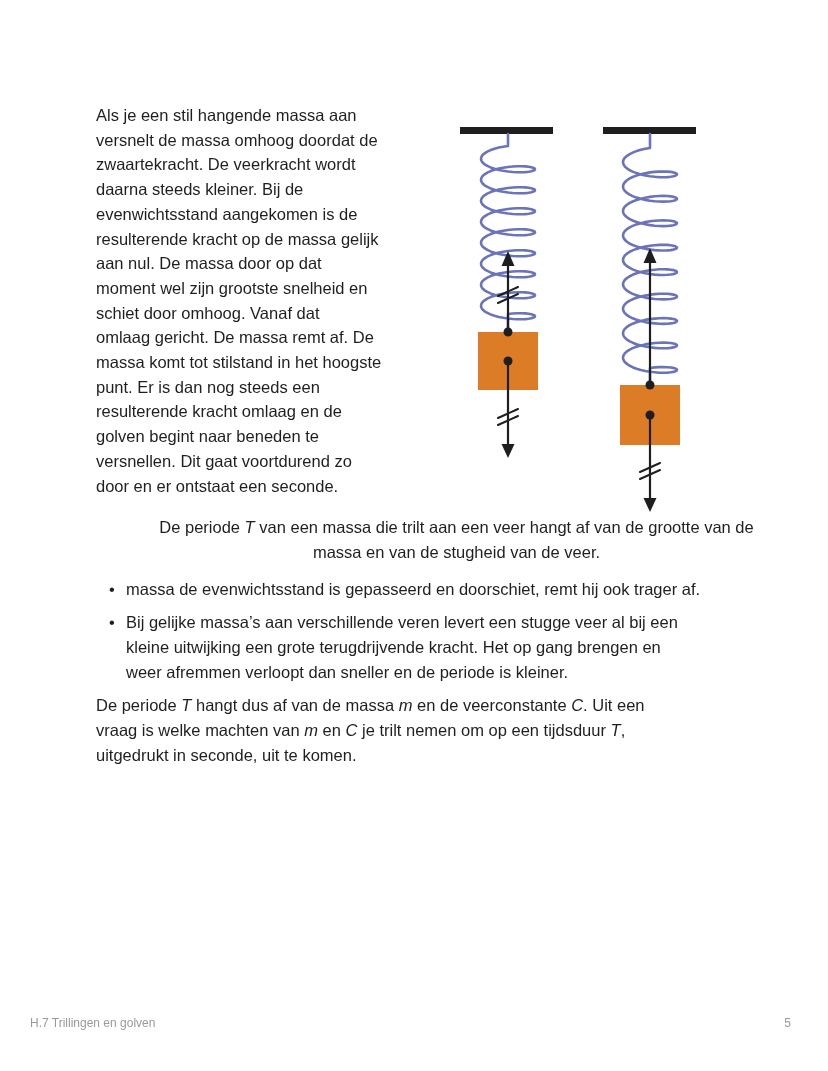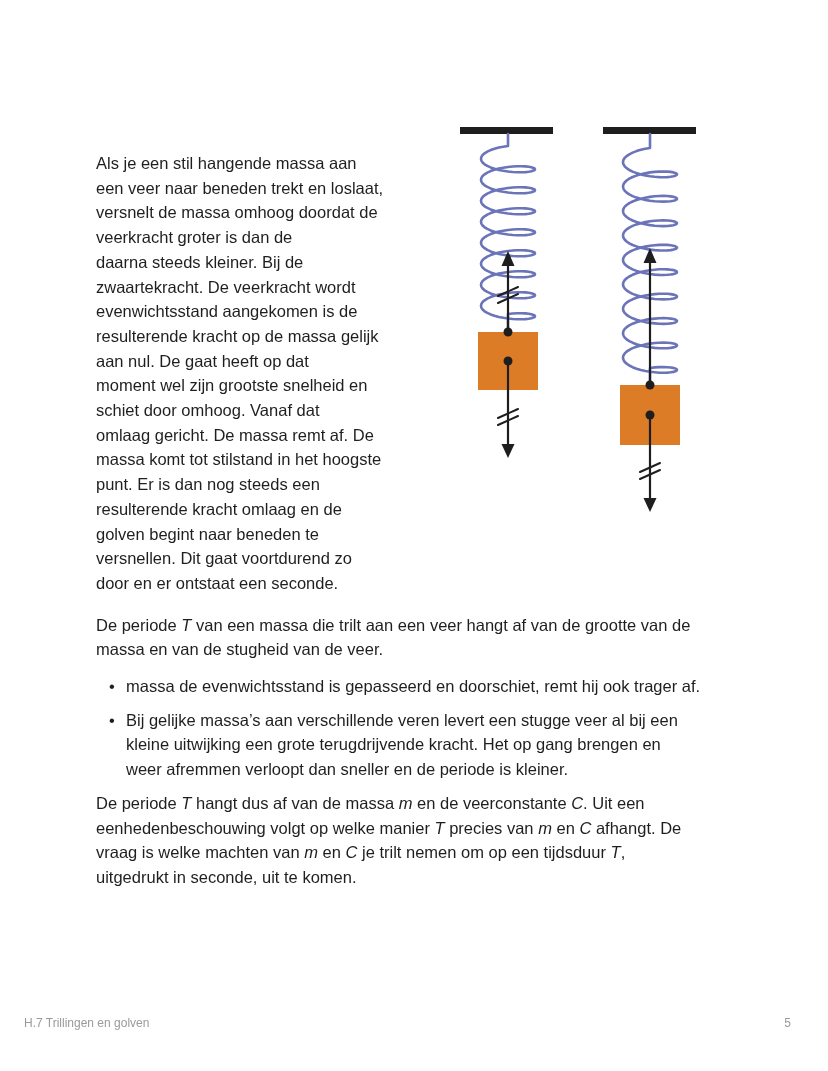--- a/index.html
+++ b/index.html
@@ -5,58 +5,56 @@
   :root{
     --paper:#ffffff; --ink:#1e1e1e; --text:#1f1f1f; --muted:#9a9a9a;
     --spring:#6b74b8; --mass:#dd7c26;
   }
   *{margin:0;padding:0;box-sizing:border-box}
   html,body{background:#e9e9e9;font-family:"Liberation Sans",sans-serif;}
   .page{
     position:relative;width:828px;height:1071px;background:var(--paper);
     margin:0 auto;overflow:hidden;color:var(--text);
   }
-  .content{padding:103px 11px 0 96px;font-size:16.5px;margin-top:48px;}
+  .content{padding:103px 11px 0 96px;font-size:16.5px;}
   .tl{line-height:24.7px;white-space:pre;}
   .it{font-style:italic;}
   .intro{width:350px;}
-  .para-period{margin-top:17px;}
+  .para-period{margin-top:17px;text-align:center;}
   .bullet-list{list-style:none;margin-top:12px;}
   .bullet-item{position:relative;padding-left:30px;margin-bottom:9px;}
   .bullet-dot{position:absolute;left:13px;top:0;line-height:24.7px;font-size:16.5px;}
   .para-conclusion{margin-top:6px;}
   .figure-wrap{position:absolute;left:440px;top:110px;width:300px;height:420px;}
   
   .bar{fill:var(--ink);}
   .spring{fill:none;stroke:var(--spring);stroke-width:2.6;stroke-linecap:round;stroke-linejoin:round;}
   .mass{fill:var(--mass);}
   .fline{stroke:var(--ink);stroke-width:2.2;}
   .fhead{fill:var(--ink);}
   .fdot{fill:var(--ink);}
   .hash{stroke:var(--ink);stroke-width:2;stroke-linecap:round;}
-  .footer-left{position:absolute;left:24px;top:1016px;font-size:12px;color:var(--muted);}
+  .footer-left{position:absolute;left:30px;top:1016px;font-size:12px;color:var(--muted);}
   .footer-right{position:absolute;right:37px;top:1016px;font-size:12px;color:var(--muted);}
 </style>
 </head>
 <body>
 
 <div class="page">
 
   <main class="content">
 
     <div class="intro">
         <div class="tl"><span>Als je een stil hangende massa aan</span></div>
-        <div class="tl"><span>een veer naar beneden trekt en loslaat,</span></div>
         <div class="tl"><span>versnelt de massa omhoog doordat de</span></div>
-        <div class="tl"><span>veerkracht groter is dan de</span></div>
+        <div class="tl"><span>zwaartekracht. De veerkracht wordt</span></div>
         <div class="tl"><span>daarna steeds kleiner. Bij de</span></div>
-        <div class="tl"><span>zwaartekracht. De veerkracht wordt</span></div>
         <div class="tl"><span>evenwichtsstand aangekomen is de</span></div>
         <div class="tl"><span>resulterende kracht op de massa gelijk</span></div>
-        <div class="tl"><span>aan nul. De gaat heeft op dat</span></div>
+        <div class="tl"><span>aan nul. De massa door op dat</span></div>
         <div class="tl"><span>moment wel zijn grootste snelheid en</span></div>
         <div class="tl"><span>schiet door omhoog. Vanaf dat</span></div>
         <div class="tl"><span>omlaag gericht. De massa remt af. De</span></div>
         <div class="tl"><span>massa komt tot stilstand in het hoogste</span></div>
         <div class="tl"><span>punt. Er is dan nog steeds een</span></div>
         <div class="tl"><span>resulterende kracht omlaag en de</span></div>
         <div class="tl"><span>golven begint naar beneden te</span></div>
         <div class="tl"><span>versnellen. Dit gaat voortdurend zo</span></div>
         <div class="tl"><span>door en er ontstaat een seconde.</span></div>
       </div>
@@ -78,21 +76,20 @@
         <div>
             <div class="tl"><span>Bij gelijke massa’s aan verschillende veren levert een stugge veer al bij een</span></div>
             <div class="tl"><span>kleine uitwijking een grote terugdrijvende kracht. Het op gang brengen en</span></div>
             <div class="tl"><span>weer afremmen verloopt dan sneller en de periode is kleiner.</span></div>
           </div>
       </li>
     </ul>
 
     <div class="para-conclusion">
         <div class="tl"><span>De periode </span><span class="it">T</span><span> hangt dus af van de massa </span><span class="it">m</span><span> en de veerconstante </span><span class="it">C</span><span>. Uit een</span></div>
-        <div class="tl"><span>eenhedenbeschouwing volgt op welke manier </span><span class="it">T</span><span> precies van </span><span class="it">m</span><span> en </span><span class="it">C</span><span> afhangt. De</span></div>
         <div class="tl"><span>vraag is welke machten van </span><span class="it">m</span><span> en </span><span class="it">C</span><span> je trilt nemen om op een tijdsduur </span><span class="it">T</span><span>,</span></div>
         <div class="tl"><span>uitgedrukt in seconde, uit te komen.</span></div>
       </div>
 
   </main>
 
   <figure class="figure-wrap">
     <svg width="300" height="420" viewBox="440 110 300 420">
 
       <g>

